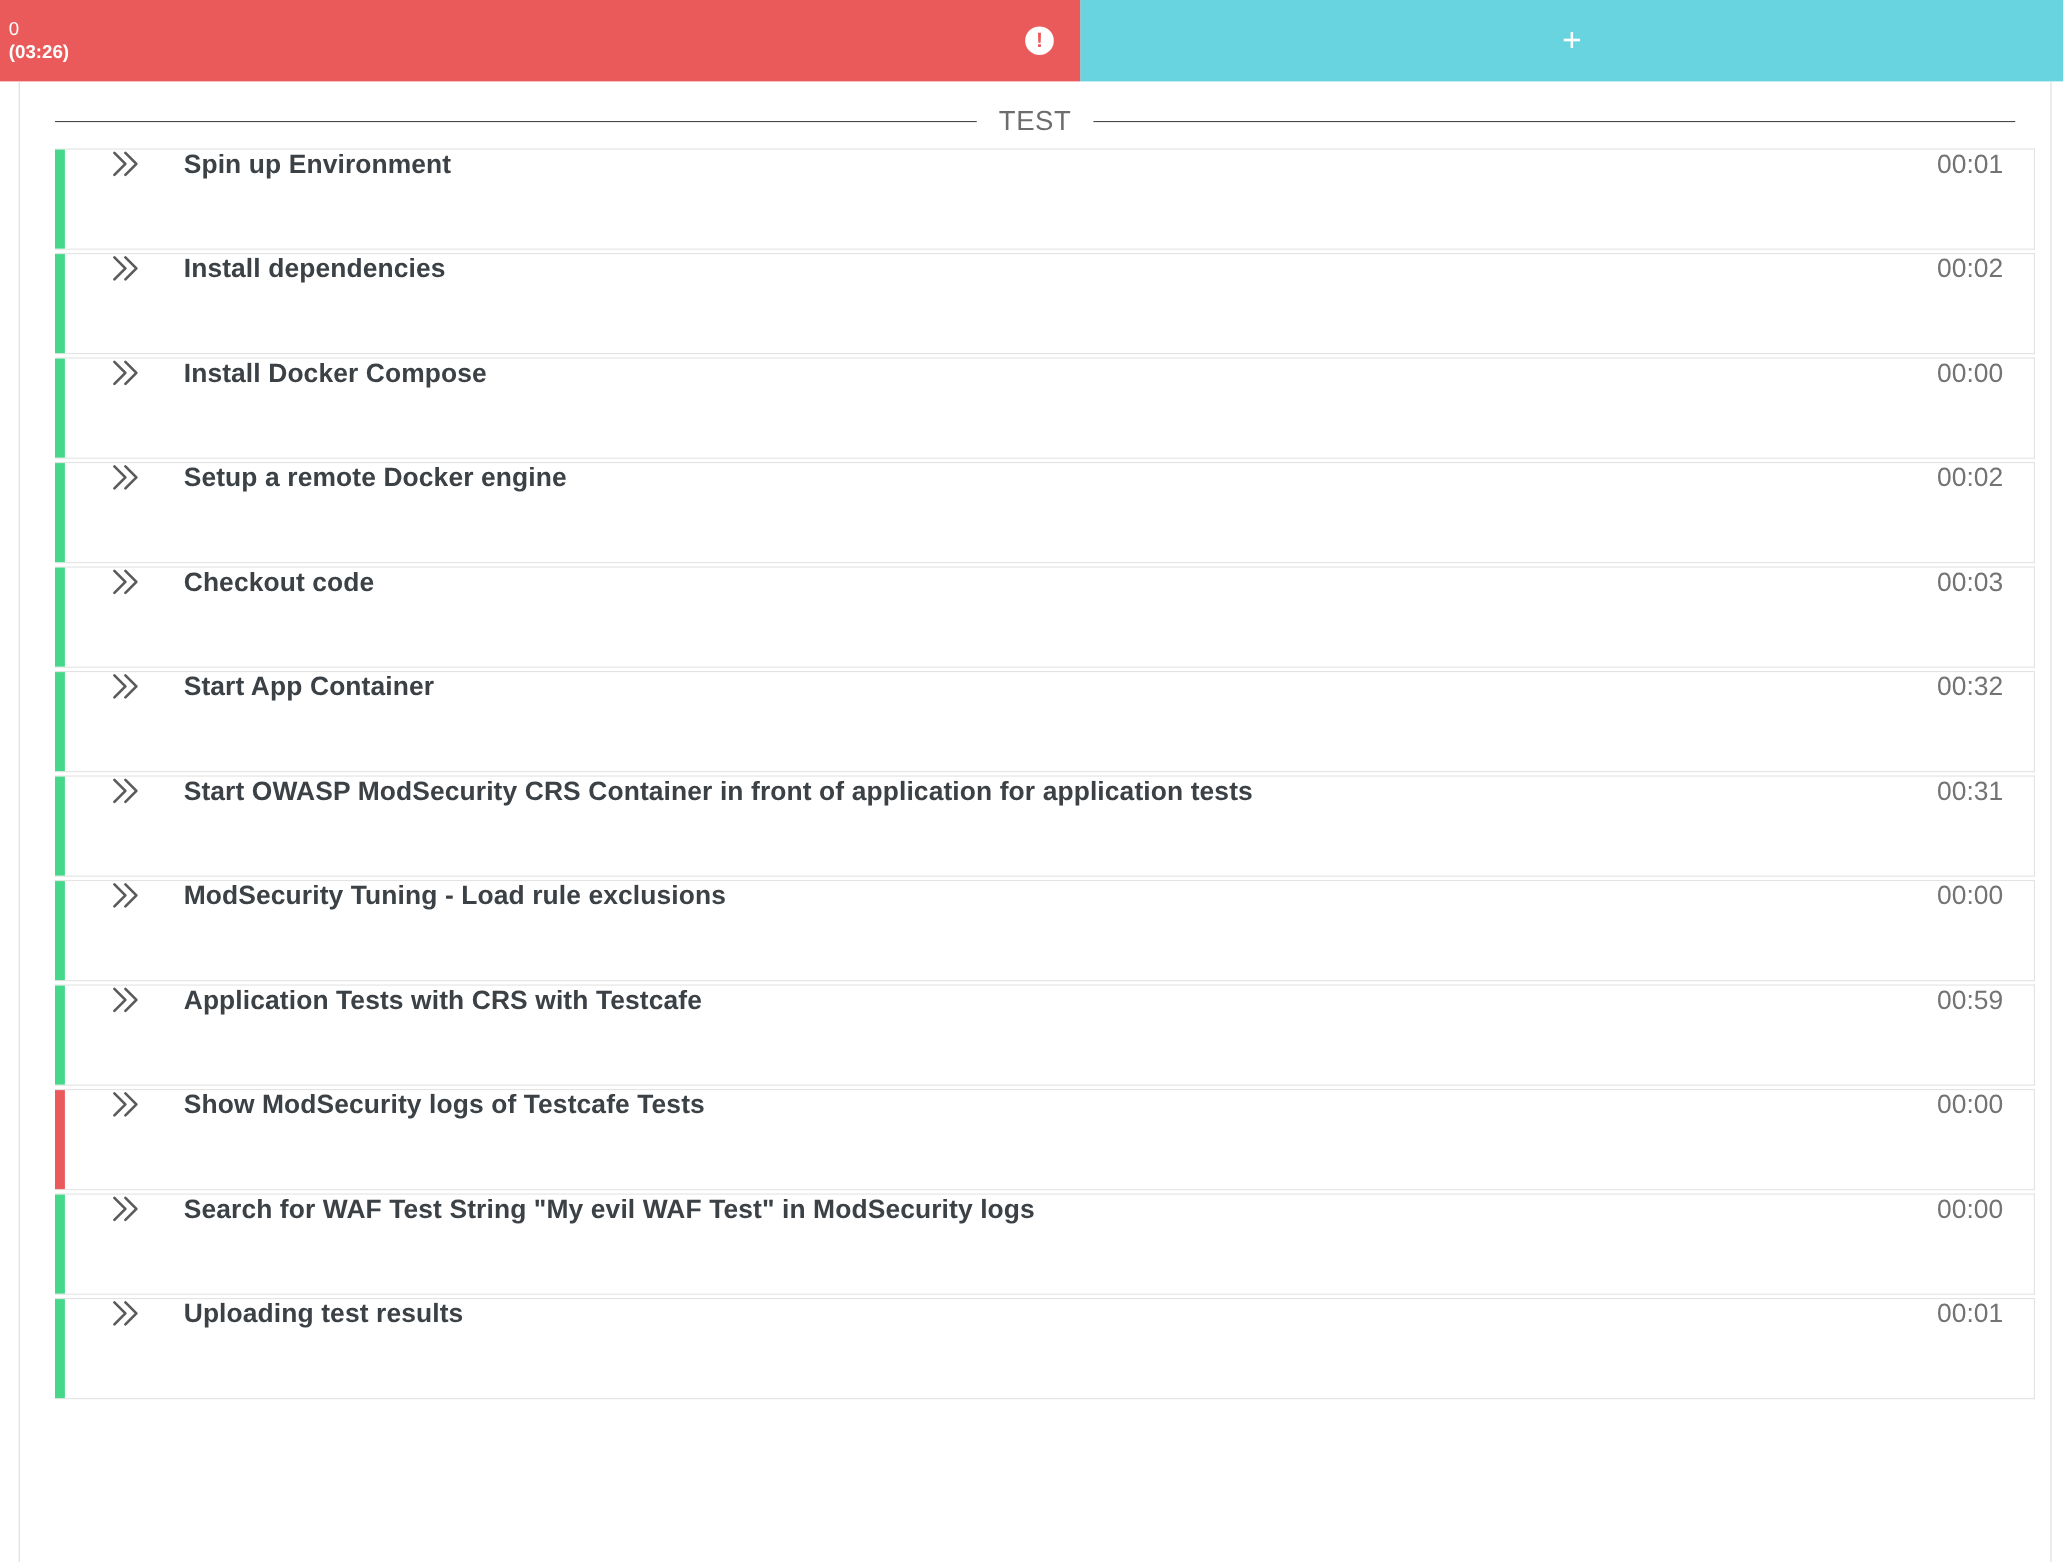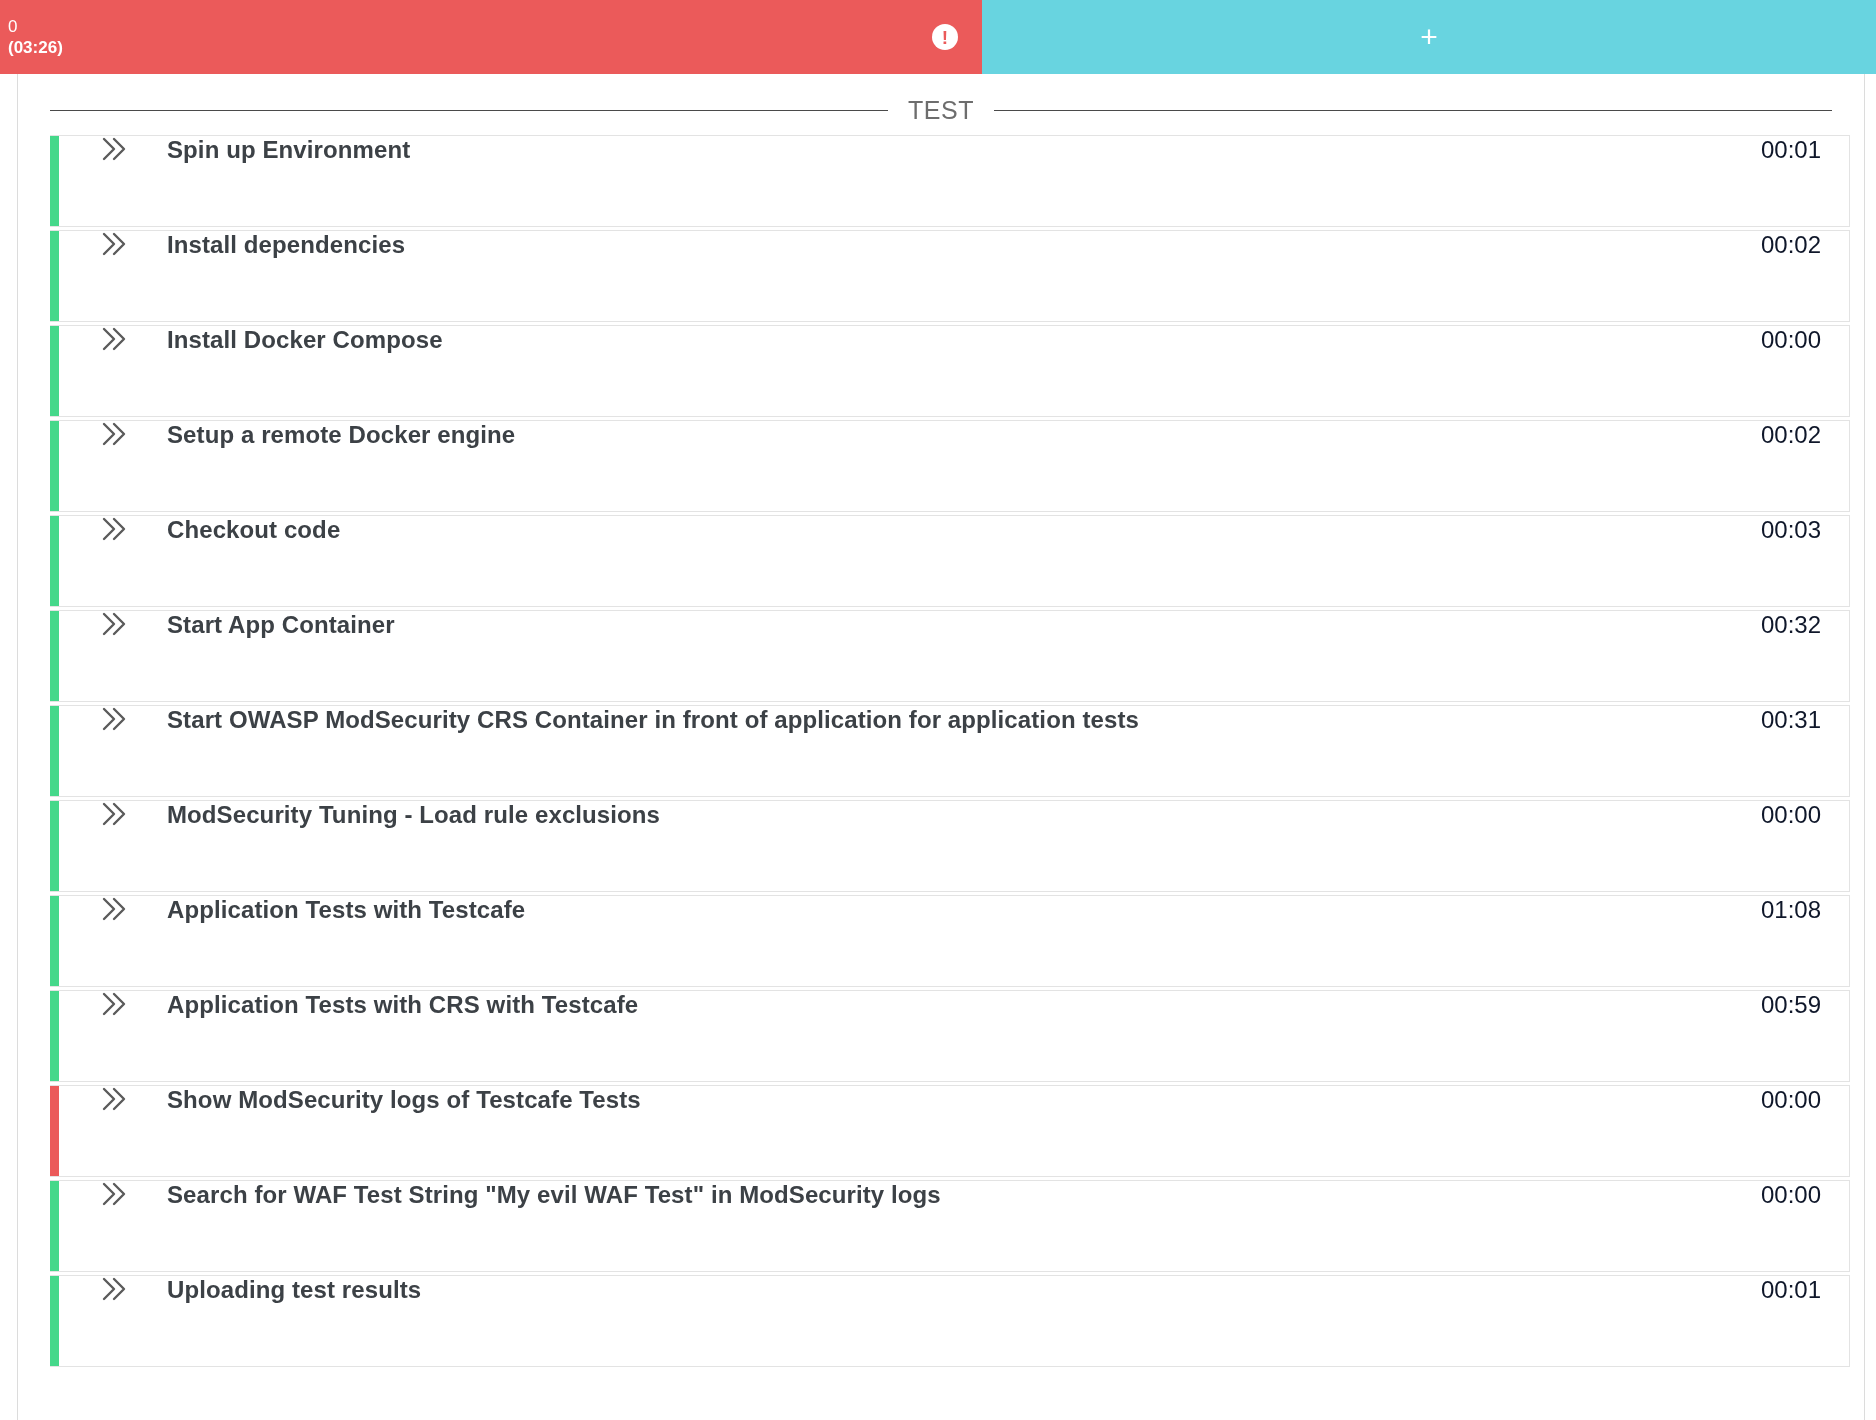--- a/index.html
+++ b/index.html
@@ -142,21 +142,21 @@
     color: #3c4146;
     padding-left: 24px;
     letter-spacing: 0.1px;
     white-space: nowrap;
     overflow: hidden;
     text-overflow: ellipsis;
   }
   .stage-duration {
     flex: 0 0 auto;
     font-size: 24px;
-    color: #0f172a;
+    color: #737373;
     padding-right: 28px;
     font-weight: 400;
   }
 
   
   .page-edge {
     position: absolute;
     left: 17px;
     top: 0;
     bottom: 0;
@@ -288,31 +288,20 @@
           <div class="stage-duration">00:00</div>
         </div>
         <div class="stage-row">
           <div class="status-bar status-success"></div>
           <div class="chevron">
             <svg width="30" height="26" viewBox="0 0 30 26" fill="none" xmlns="http://www.w3.org/2000/svg">
               <path d="M4 3 L14 13 L4 23" stroke="#5b5b5b" stroke-width="2.4" stroke-linecap="round" stroke-linejoin="round"></path>
               <path d="M14 3 L24 13 L14 23" stroke="#5b5b5b" stroke-width="2.4" stroke-linecap="round" stroke-linejoin="round"></path>
             </svg>
           </div>
-          <div class="stage-name">Application Tests with Testcafe</div>
-          <div class="stage-duration">01:08</div>
-        </div>
-        <div class="stage-row">
-          <div class="status-bar status-success"></div>
-          <div class="chevron">
-            <svg width="30" height="26" viewBox="0 0 30 26" fill="none" xmlns="http://www.w3.org/2000/svg">
-              <path d="M4 3 L14 13 L4 23" stroke="#5b5b5b" stroke-width="2.4" stroke-linecap="round" stroke-linejoin="round"></path>
-              <path d="M14 3 L24 13 L14 23" stroke="#5b5b5b" stroke-width="2.4" stroke-linecap="round" stroke-linejoin="round"></path>
-            </svg>
-          </div>
           <div class="stage-name">Application Tests with CRS with Testcafe</div>
           <div class="stage-duration">00:59</div>
         </div>
         <div class="stage-row">
           <div class="status-bar status-failed"></div>
           <div class="chevron">
             <svg width="30" height="26" viewBox="0 0 30 26" fill="none" xmlns="http://www.w3.org/2000/svg">
               <path d="M4 3 L14 13 L4 23" stroke="#5b5b5b" stroke-width="2.4" stroke-linecap="round" stroke-linejoin="round"></path>
               <path d="M14 3 L24 13 L14 23" stroke="#5b5b5b" stroke-width="2.4" stroke-linecap="round" stroke-linejoin="round"></path>
             </svg>

